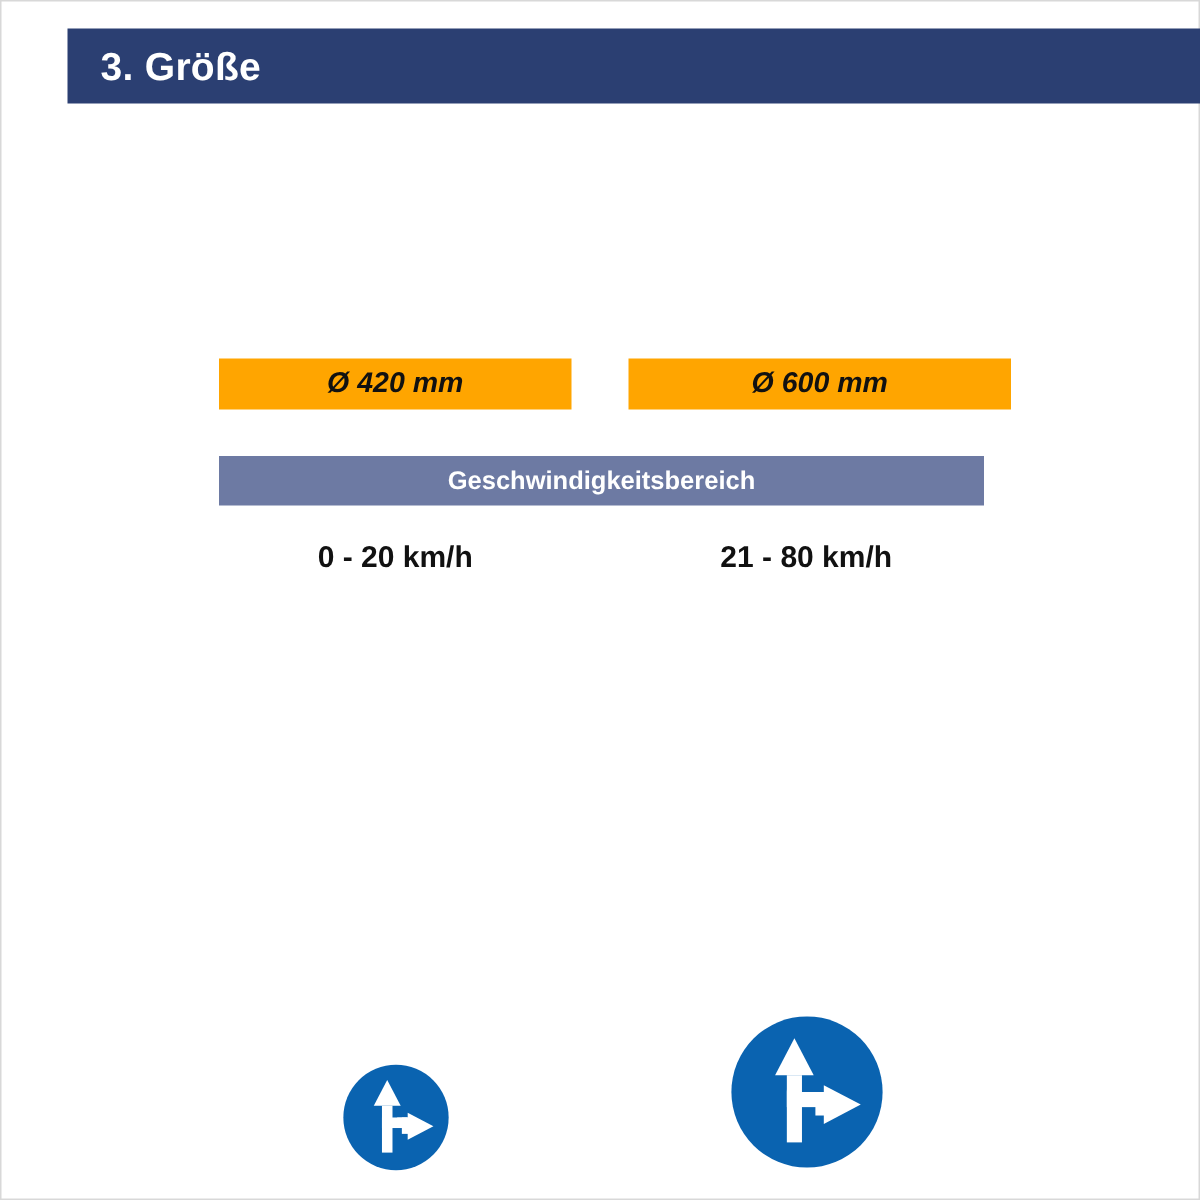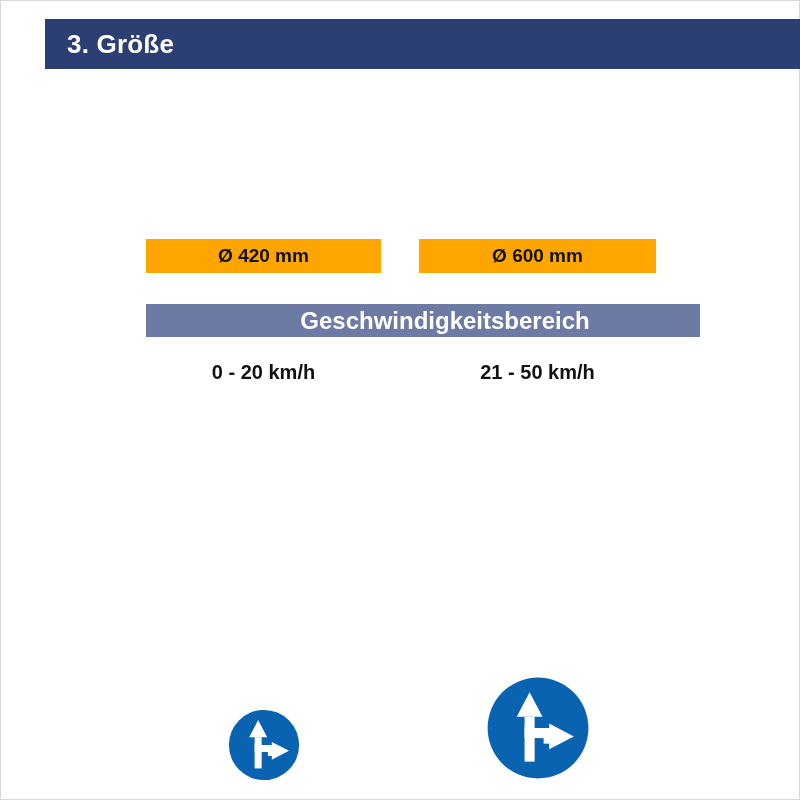--- a/index.html
+++ b/index.html
@@ -71,38 +71,38 @@
     position: absolute;
     top: 0;
     height: 34px;
     background: #ffa500;
     color: #111111;
     font-size: 19px;
     font-weight: bold;
     display: flex;
     align-items: center;
     justify-content: center;
+    font-style: italic;
   }
   .size-cell.col1 { left: 145px; width: 235px; }
-  .size-cell.col2 { left: 418px; width: 237px; }
+  .size-cell.col2 { left: 418px; width: 255px; }
 
   .speed-header {
     position: absolute;
     left: 145px;
     top: 65px;
     width: 510px;
     height: 33px;
     background: #6d7aa3;
     color: #ffffff;
-    font-size: 24px;
+    font-size: 17px;
     font-weight: bold;
     display: flex;
     align-items: center;
     justify-content: center;
-    padding-left: 44px;
   }
 
   .speed-values {
     position: absolute;
     left: 0;
     top: 122px;
     width: 664px;
     height: 26px;
   }
   .speed-value {
@@ -154,21 +154,21 @@
 
     <div class="size-row">
       <div class="size-cell col1">Ø 420 mm</div>
       <div class="size-cell col2">Ø 600 mm</div>
     </div>
 
     <div class="speed-header">Geschwindigkeitsbereich</div>
 
     <div class="speed-values">
       <div class="speed-value col1">0 - 20 km/h</div>
-      <div class="speed-value col2">21 - 50 km/h</div>
+      <div class="speed-value col2">21 - 80 km/h</div>
     </div>
 
     <div class="signs">
 
       <div class="sign-wrap col1">
         <div class="sign-holder">
           <svg class="sign-small" viewBox="0 0 100 100">
             <circle cx="50" cy="50" r="48" fill="#ffffff"></circle>
             <circle cx="50" cy="50" r="45" fill="#0a63b0"></circle>
             <g fill="#ffffff">

